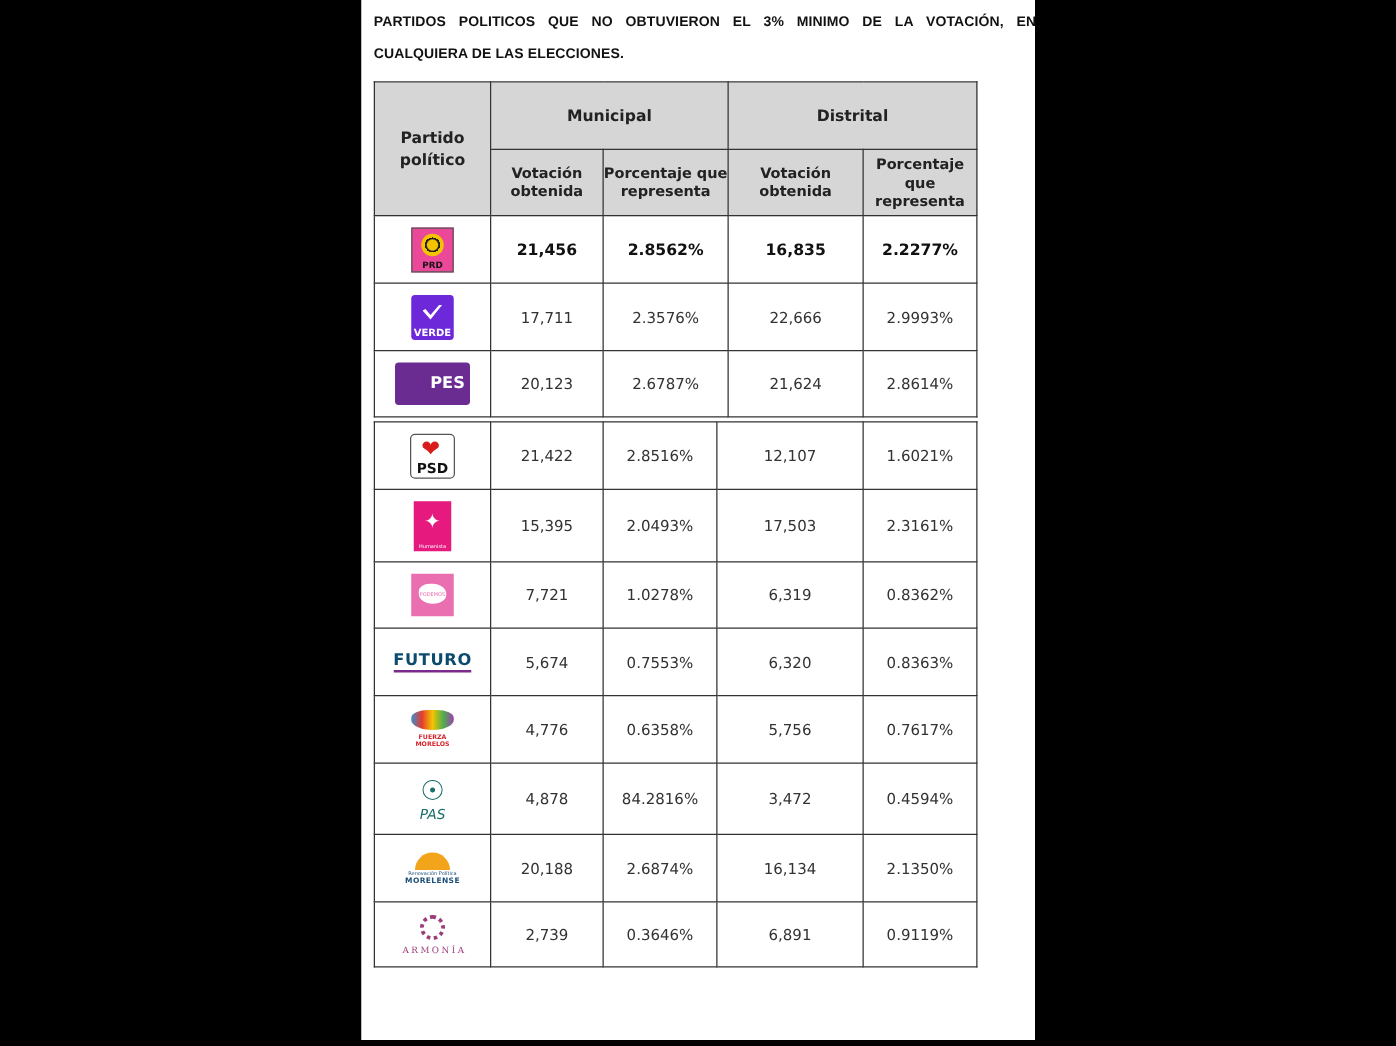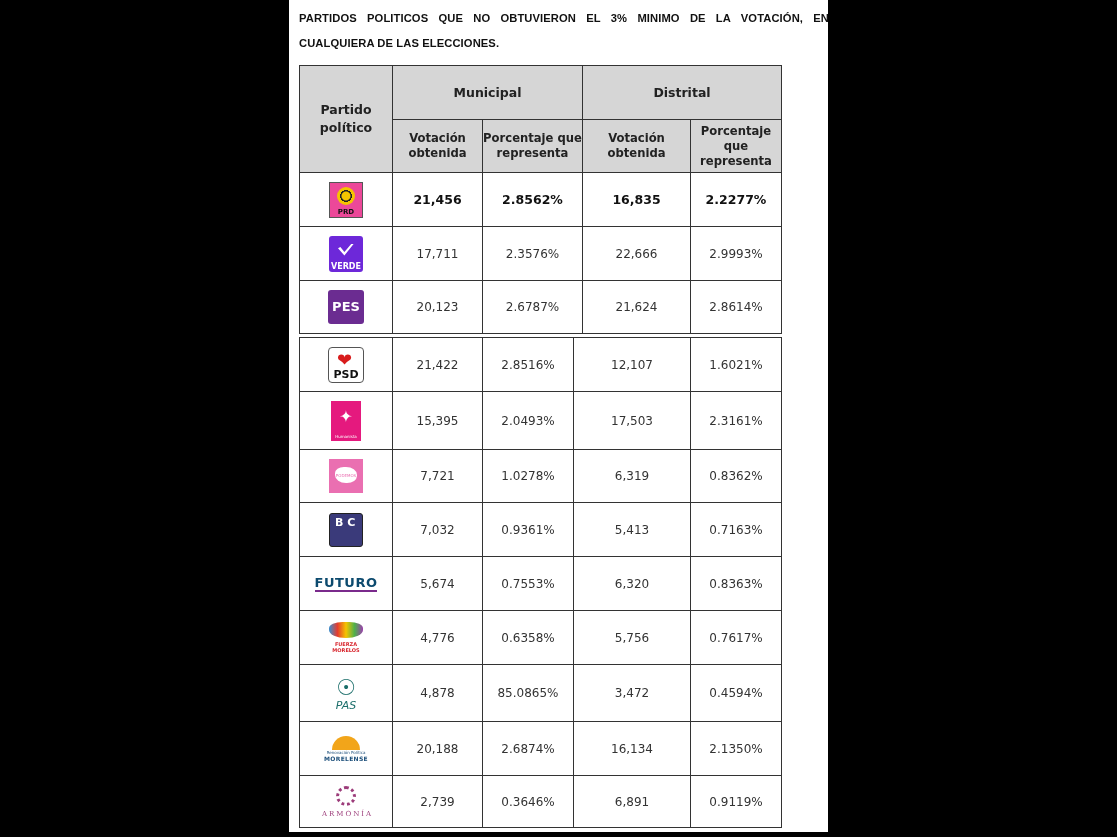--- a/index.html
+++ b/index.html
@@ -29,21 +29,21 @@
   .logo { display:inline-block; vertical-align:middle; }
 
   
   .prd { width:32px; height:34px; background:#ec4899; border:1.5px solid #555; border-radius:0; position:relative; }
   .prd .sun { position:absolute; left:7px; top:4px; width:18px; height:18px; border-radius:50%;
     background:radial-gradient(circle, #f5c400 0 4px, #222 5px 6px, #f5c400 6px); }
   .prd .txt { position:absolute; bottom:1px; left:0; right:0; font-size:7px; font-weight:bold; color:#111; }
   .verde { width:34px; height:36px; background:#6d28d9; border-radius:3px; position:relative; }
   .verde .txt { position:absolute; bottom:1px; left:0; right:0; font-size:8px; font-weight:bold; color:#fff; }
   .verde .check { position:absolute; top:8px; left:9px; width:16px; height:12px; background:#fff; clip-path:polygon(0 40%,40% 100%,100% 0,85% 0,40% 70%,15% 30%); }
-  .pes { width:36px; height:34px; background:#6b2c91; border-radius:3px; color:#fff; font-weight:bold; font-size:13px; line-height:34px; }
+  .pes { width:36px; height:34px; background:#6b2c91; border-radius:3px; color:#fff; font-weight:bold; font-size:13px; line-height:34px;padding-left:24px; }
   .psd { width:34px; height:34px; background:#fff; border:1.5px solid #555; border-radius:4px; position:relative; }
   .psd .heart { position:absolute; top:3px; left:8px; color:#d81c1c; font-size:18px; line-height:18px; }
   .psd .txt { position:absolute; bottom:1px; left:0; right:0; font-size:11px; font-weight:bold; color:#111; }
   .hum { width:30px; height:40px; background:#e5197e; position:relative; }
   .hum .bird { position:absolute; top:6px; left:0; right:0; color:#fff; font-size:16px; }
   .hum .txt { position:absolute; bottom:2px; left:0; right:0; font-size:4px; color:#fff; }
   .pod { width:34px; height:34px; background:#ea6fb1; position:relative; }
   .pod .blob { position:absolute; top:8px; left:6px; width:22px; height:16px; background:#fff; border-radius:40% 50% 45% 50%; }
   .pod .txt { position:absolute; top:14px; left:0; right:0; font-size:4px; color:#ea6fb1; }
   .bc { width:34px; height:34px; background:#3a3a7a; border:1.5px solid #222; border-radius:3px; color:#fff; font-weight:bold; font-size:11px; line-height:13px; text-align:left; padding:2px 0 0 5px; box-sizing:border-box; }
@@ -149,29 +149,20 @@
       <td class="logo-cell">
         <div class="logo pod"><div class="blob"></div><div class="txt">PODEMOS</div></div>
       </td>
       <td>7,721</td>
       <td>1.0278%</td>
       <td>6,319</td>
       <td>0.8362%</td>
     </tr>
     <tr style="height:54px">
       <td class="logo-cell">
-        <div class="logo bc">B C</div>
-      </td>
-      <td>7,032</td>
-      <td>0.9361%</td>
-      <td>5,413</td>
-      <td>0.7163%</td>
-    </tr>
-    <tr style="height:54px">
-      <td class="logo-cell">
         <div class="logo futuro">FUTURO</div>
       </td>
       <td>5,674</td>
       <td>0.7553%</td>
       <td>6,320</td>
       <td>0.8363%</td>
     </tr>
     <tr style="height:54px">
       <td class="logo-cell">
         <div class="logo fm"><div class="art"></div><div class="txt">FUERZA MORELOS</div></div>
@@ -179,21 +170,21 @@
       <td>4,776</td>
       <td>0.6358%</td>
       <td>5,756</td>
       <td>0.7617%</td>
     </tr>
     <tr style="height:57px">
       <td class="logo-cell">
         <div class="logo pas"><div class="ele">☉</div><div class="txt">PAS</div></div>
       </td>
       <td>4,878</td>
-      <td>85.0865%</td>
+      <td>84.2816%</td>
       <td>3,472</td>
       <td>0.4594%</td>
     </tr>
     <tr style="height:54px">
       <td class="logo-cell">
         <div class="logo rpm"><div class="sun"></div><div class="txt1">Renovación Política</div><div class="txt2">MORELENSE</div></div>
       </td>
       <td>20,188</td>
       <td>2.6874%</td>
       <td>16,134</td>

